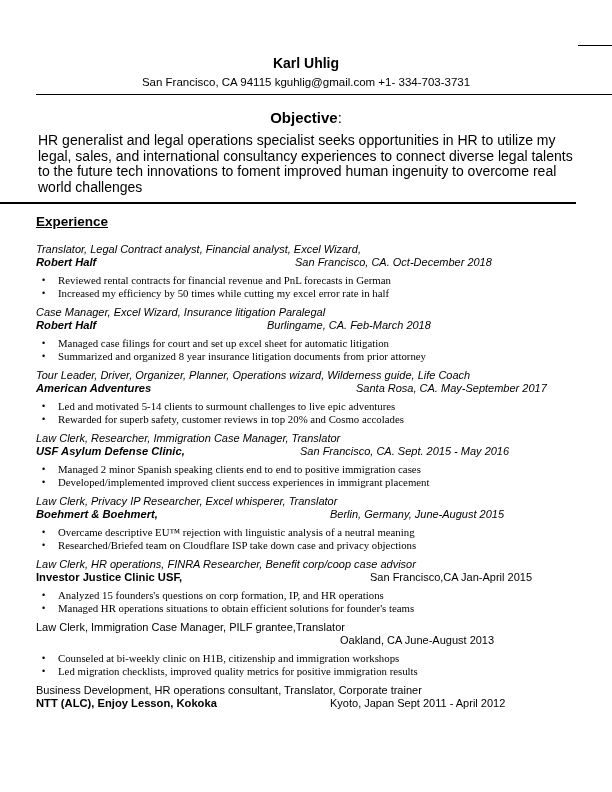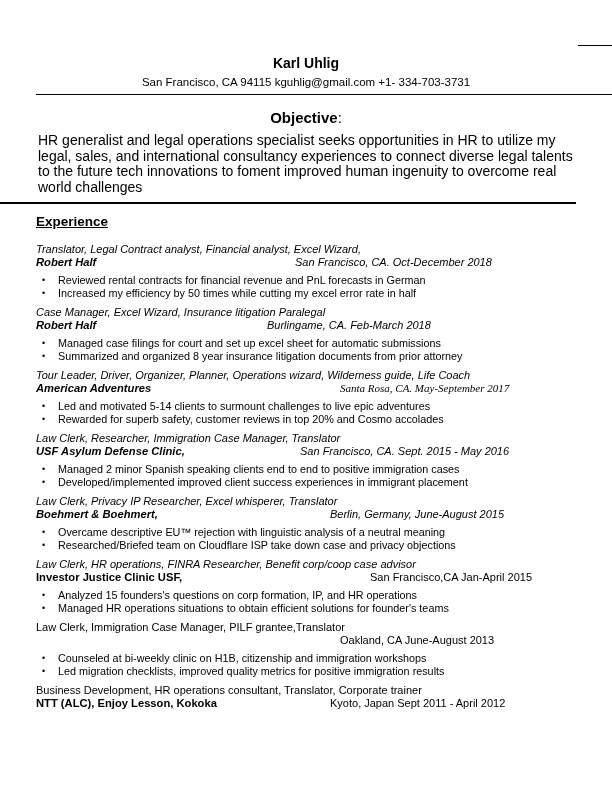--- a/index.html
+++ b/index.html
@@ -24,30 +24,30 @@
   .experience-heading{font-size:13.5px;font-weight:bold;text-decoration:underline;margin-top:9px;line-height:18px;}
   .entries{margin-top:12px;}
   .entry{margin-bottom:6px;}
   .role{line-height:13.5px;font-size:11px;}
   .italic{font-style:italic;}
   .company-row{position:relative;line-height:13.5px;height:13.5px;font-size:11px;}
   .company{font-weight:bold;font-size:11.2px;}
   .location{position:absolute;top:0;white-space:nowrap;}
   .e1 .location{left:259px;text-align:center;}
   .e2 .location{left:231px;}
-  .e3 .location{left:304px;font-family:Liberation Serif, serif;}
+  .e3 .location{left:320px;}
   .e4 .location{left:264px;}
   .e5 .location{left:294px;}
   .e6 .location{left:334px;}
   .e7 .location{left:304px;}
   .e8 .location{left:294px;}
   .bullets{margin-top:4px;}
   .bullet{display:flex;line-height:13px;font-size:10.8px;}
   .dot{width:10px;padding-left:6px;flex:0 0 auto;font-size:9px;}
-  .bullet-text{flex:1;padding-left:6px;}
+  .bullet-text{flex:1;padding-left:6px;font-family:Liberation Serif, serif;}
 </style>
 </head>
 <body>
 
 <div class="page">
   <div class="corner-mark"></div>
 
   <div class="name">Karl Uhlig</div>
   <div class="contact">San Francisco, CA 94115 kguhlig@gmail.com  +1- 334-703-3731</div>
   <div class="rule rule-top"></div>
@@ -80,21 +80,21 @@
 
     <div class="entry e2">
       <div class="role italic">Case Manager, Excel Wizard, Insurance litigation Paralegal</div>
       <div class="company-row">
         <span class="company italic">Robert Half</span>
         <span class="location italic">Burlingame, CA. Feb-March 2018</span>
       </div>
       <div class="bullets">
         <div class="bullet">
             <span class="dot">•</span>
-            <span class="bullet-text">Managed case filings for court and set up excel sheet for automatic submissions</span>
+            <span class="bullet-text">Managed case filings for court and set up excel sheet for automatic litigation</span>
           </div>
         <div class="bullet">
             <span class="dot">•</span>
             <span class="bullet-text">Summarized and organized 8 year insurance litigation documents from prior attorney</span>
           </div>
       </div>
     </div>
 
     <div class="entry e3">
       <div class="role italic">Tour Leader, Driver, Organizer, Planner, Operations wizard, Wilderness guide, Life Coach</div>

